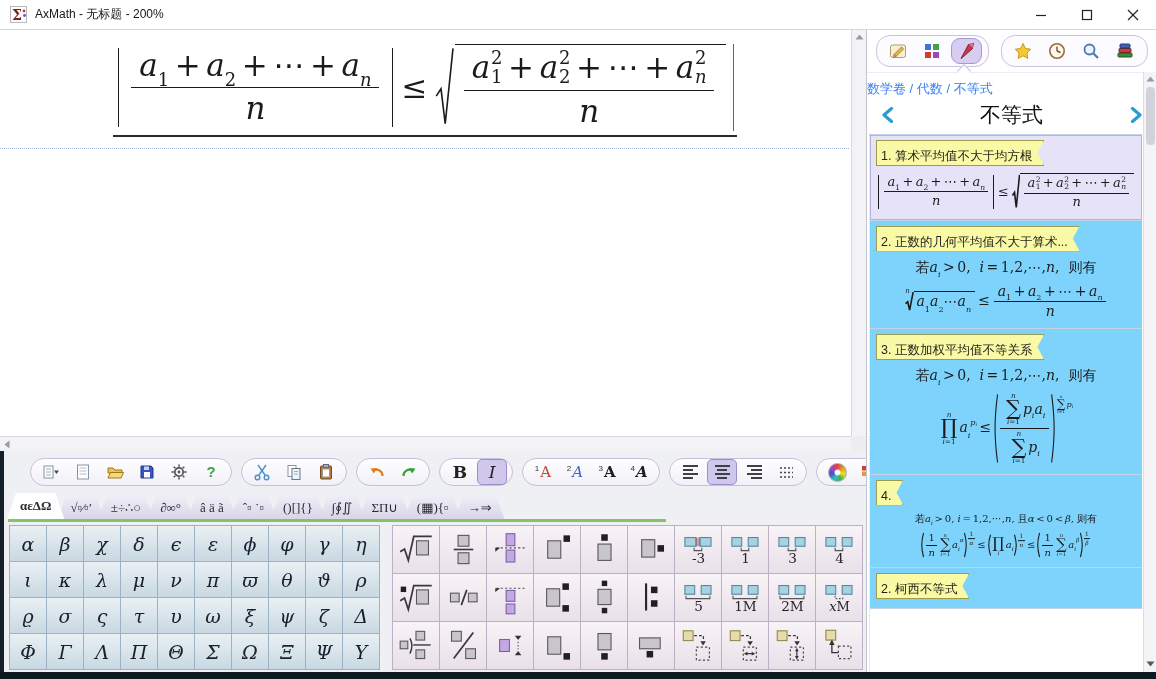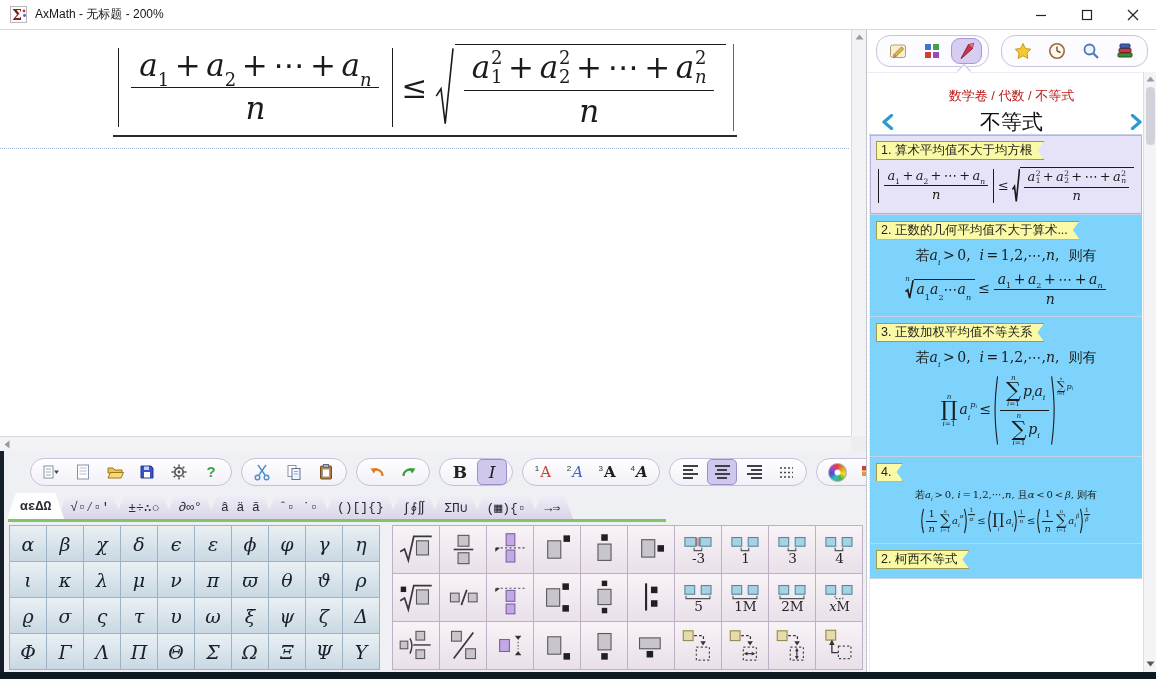--- a/index.html
+++ b/index.html
@@ -71,21 +71,21 @@
   .fa3{color:#1d1d1d;font-weight:bold}.fa4{color:#1d1d1d;font-weight:bold;font-style:italic}
   .color-wheel{width:17px;height:17px;border-radius:50%;
      background:radial-gradient(circle at 50% 50%, #fff 0 18%, transparent 30%),
      conic-gradient(#e04040,#e0a020,#e8e030,#48b048,#30c0c0,#3858d0,#b040c0,#e04040);
      border:1px solid #aaa}
   
   .tabs-row{display:flex;align-items:flex-end;margin:2px 0 0 3px;height:28px}
   .tab{height:23px;padding:0 13px;display:flex;align-items:center;justify-content:center;
        font-size:13px;color:#2a2a34;background:linear-gradient(#efedf6,#d9d5e8);
        clip-path:polygon(9px 0,calc(100% - 9px) 0,100% 100%,0 100%);
-       margin-left:-7px;filter:drop-shadow(0 0 0.6px #9a94b8);font-family:Liberation Mono, monospace}
+       margin-left:-7px;filter:drop-shadow(0 0 0.6px #9a94b8);font-family:Liberation Serif, serif}
   .tab:first-child{margin-left:0}
   .tab.active{background:#ffffff;height:26px;z-index:5;font-weight:bold}
   #green-strip{height:3px;width:658px;background:#84c468;margin-left:4px}
   
   .grids{display:flex;margin:3px 0 0 5px;gap:12px;align-items:flex-start}
   #greek-grid{display:grid;grid-template-columns:repeat(10,36px);grid-auto-rows:35px;gap:1px;
               background:#9db3c4;border:1px solid #9db3c4}
   .gcell{background:linear-gradient(#eaf0f4,#c8d8e2);display:flex;align-items:center;justify-content:center;
          font-family:"DejaVu Serif",serif;font-style:italic;font-size:19px;color:#17202c}
   #tpl-grid{display:grid;grid-template-columns:repeat(10,46px);grid-auto-rows:47px;gap:1px;
@@ -96,30 +96,30 @@
            border-left:1px solid #c4c4cc;box-sizing:border-box}
   .sb-toolbar{height:42px;display:flex;align-items:center;justify-content:center;gap:12px;
               position:relative;border-bottom:1px solid #eceaf4}
   .pill{display:flex;align-items:center;border:1px solid #c9c2e0;border-radius:14px;
         background:#fcfbff;padding:2px 6px;gap:3px}
   .sb-btn{width:29px;height:24px;border-radius:9px;display:flex;align-items:center;justify-content:center;
           border:1px solid transparent}
   .sb-btn.selected{background:#d7cdf2;border-color:#a698d2}
   .notch{position:absolute;left:92px;top:36px;width:9px;height:9px;background:#fff;
          border-left:1px solid #c9c2e0;border-top:1px solid #c9c2e0;transform:rotate(45deg)}
-  .sb-breadcrumb{text-align:center;color:#b91c1c;font-size:13px;margin-top:14px}
+  .sb-breadcrumb{text-align:left;color:#3b82f6;font-size:13px;margin-top:7px}
   .sb-titlerow{display:flex;align-items:center;padding:3px 10px 4px}
   .sb-title{flex:1;text-align:center;font-size:21px;color:#101010}
   .chev{width:20px;height:20px;display:flex;align-items:center;justify-content:center}
   #sb-items{position:absolute;left:2px;right:14px;top:104px;bottom:0;overflow:hidden;
             border-top:1px solid #c3d2e6;border-left:1px dotted #d4d4e0}
   .sb-item{border-bottom:1px solid #c3d2e6;padding:5px 6px 9px;background:#7dd3fc}
   .sb-item.selected{background:#e6e3f8;box-shadow:inset 0 0 0 1px #b4b4da}
   .tag{display:inline-block;background:#f9f9a6;color:#24241c;font-size:12.5px;line-height:17px;
-       padding:1px 12px 1px 5px;clip-path:polygon(0 0,100% 0,calc(100% - 7px) 50%,100% 100%,0 100%);
+       padding:8px 12px 1px 5px;clip-path:polygon(0 0,100% 0,calc(100% - 7px) 50%,100% 100%,0 100%);
        box-shadow:inset 0 0 0 1px #9c9c4e}
   .sb-line{text-align:center;margin-top:7px;display:flex;justify-content:center}
   .sb-scroll{position:absolute;right:0;top:42px;bottom:0;width:13px;background:#f4f4f6;
              border-left:1px solid #dcdce2;display:flex;flex-direction:column;align-items:center;box-sizing:border-box}
   .sb-thumb{width:9px;height:58px;background:#d2d2da;border-radius:4px;margin-top:2px}
   .spacer{flex:1}
   
   .bars{display:flex;flex-direction:column;gap:2.5px;width:15px}
   .bars i{height:1.6px;background:#3f3f46;display:block}
 </style>

